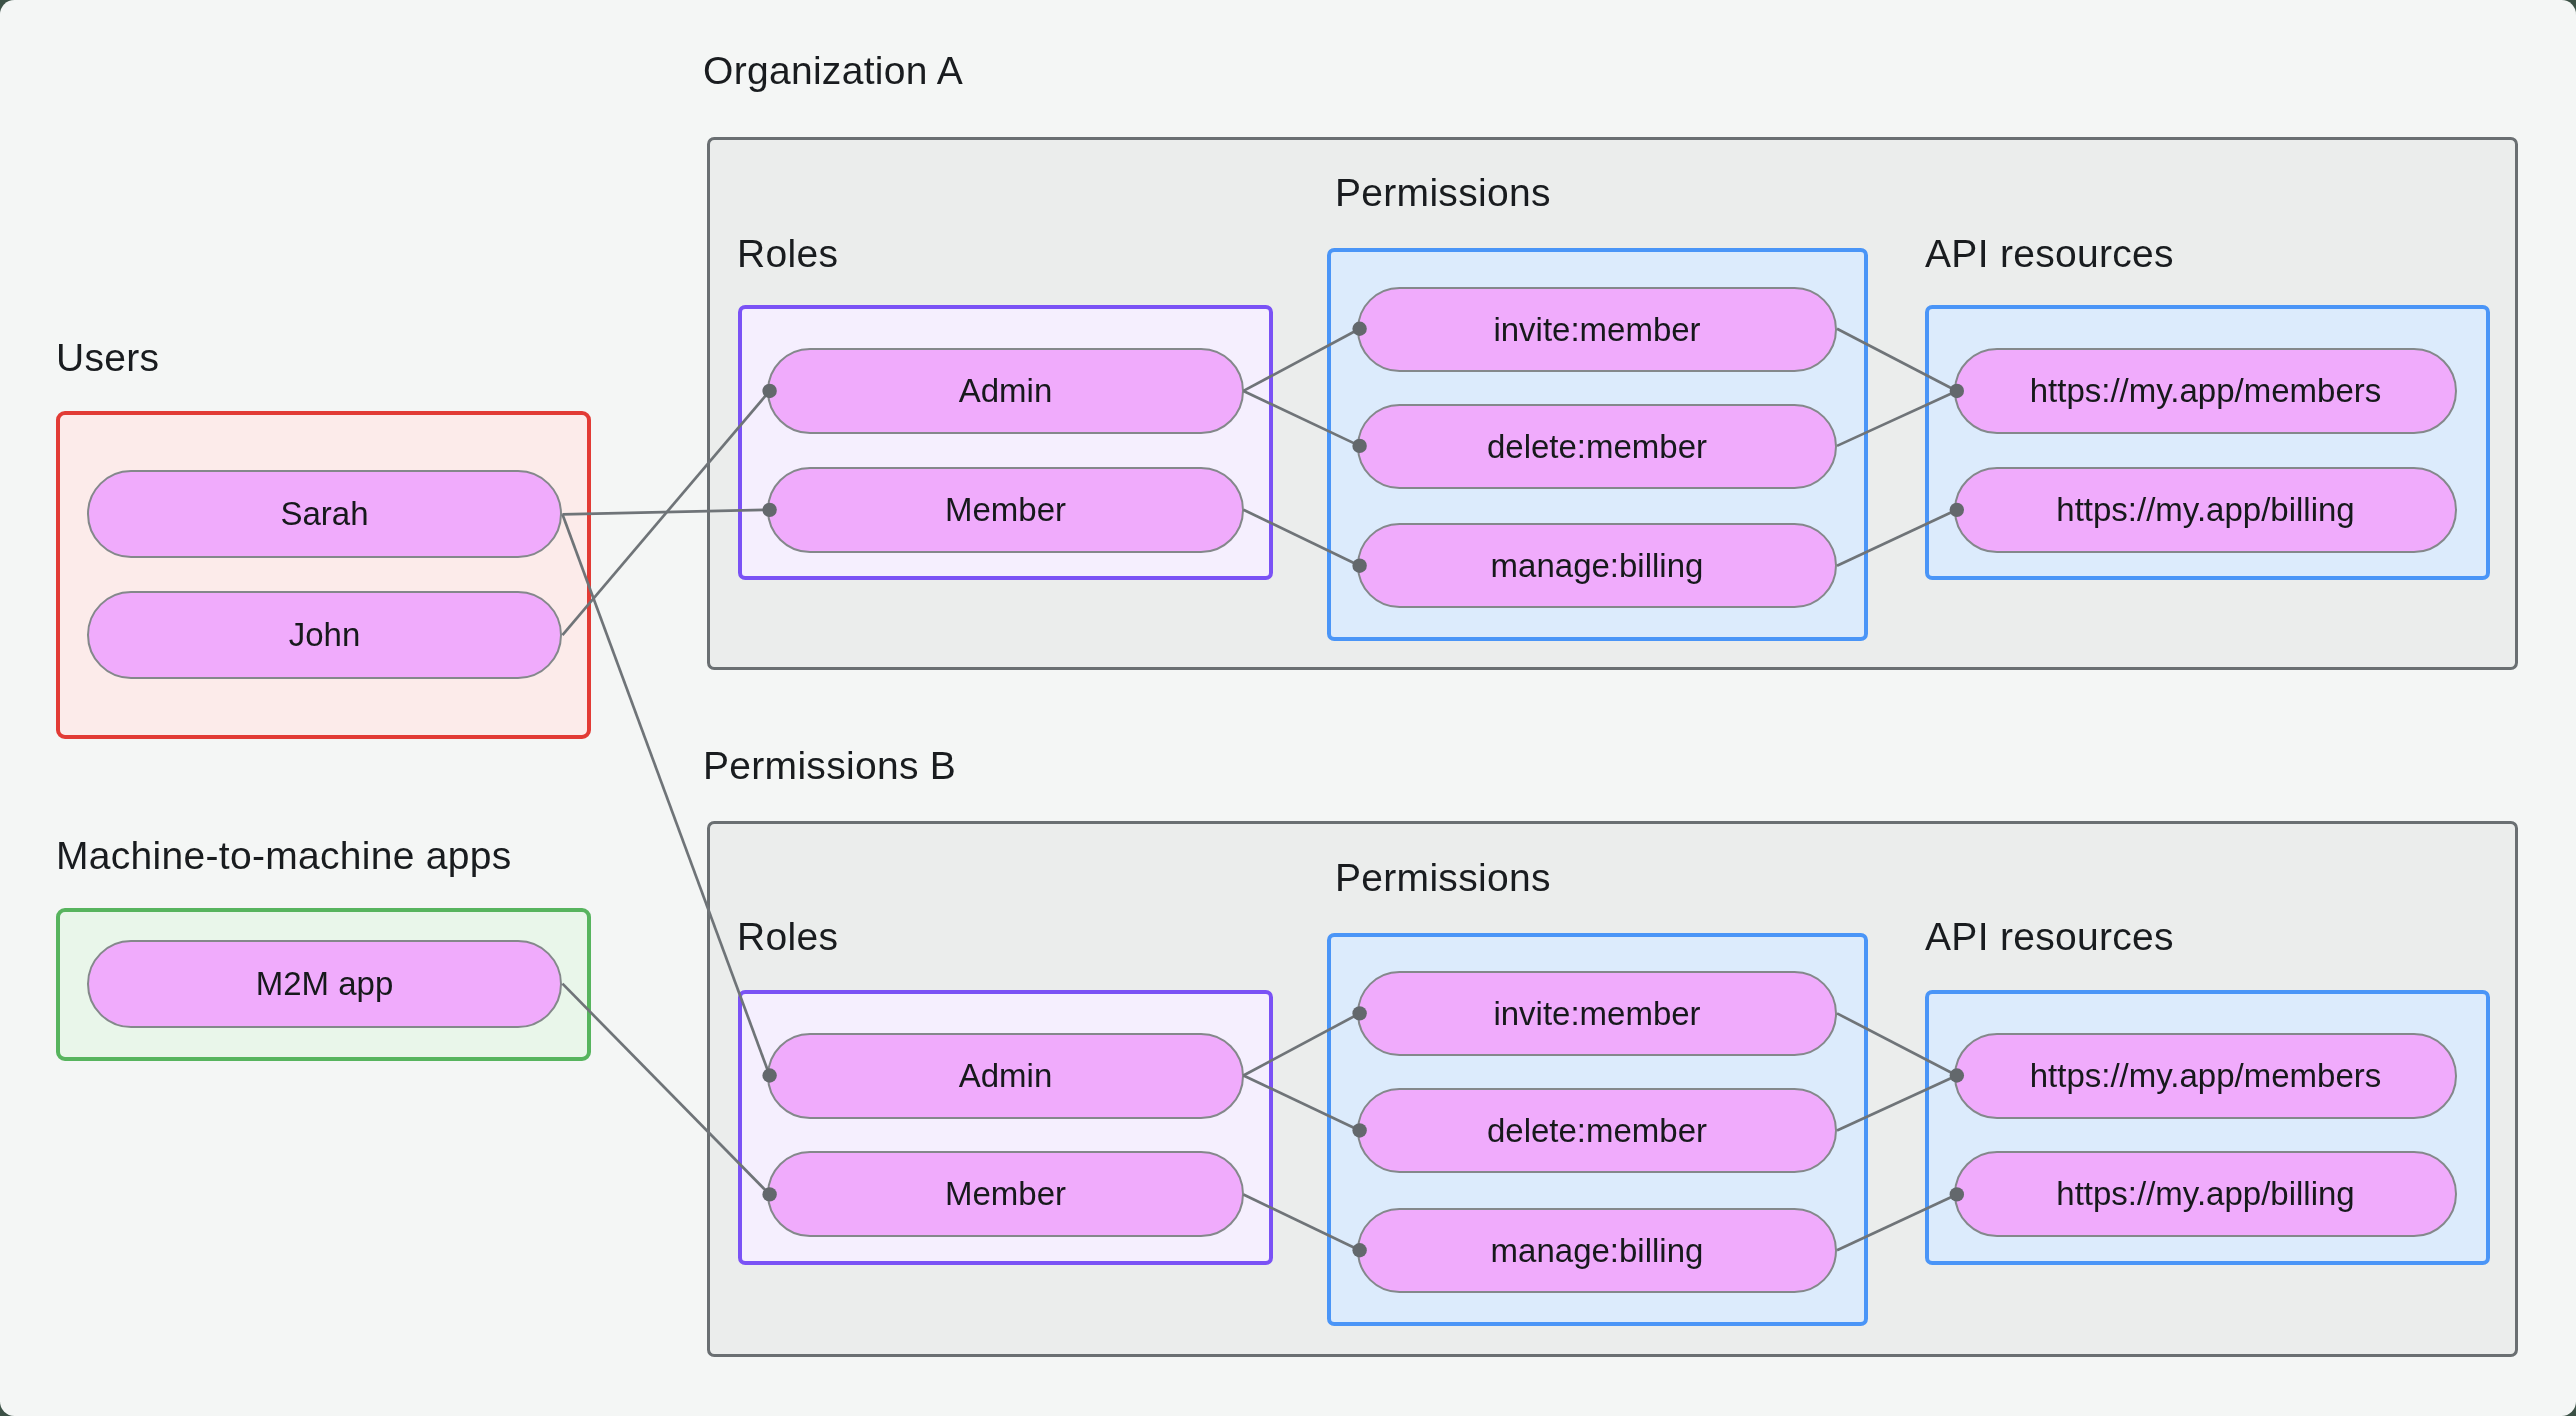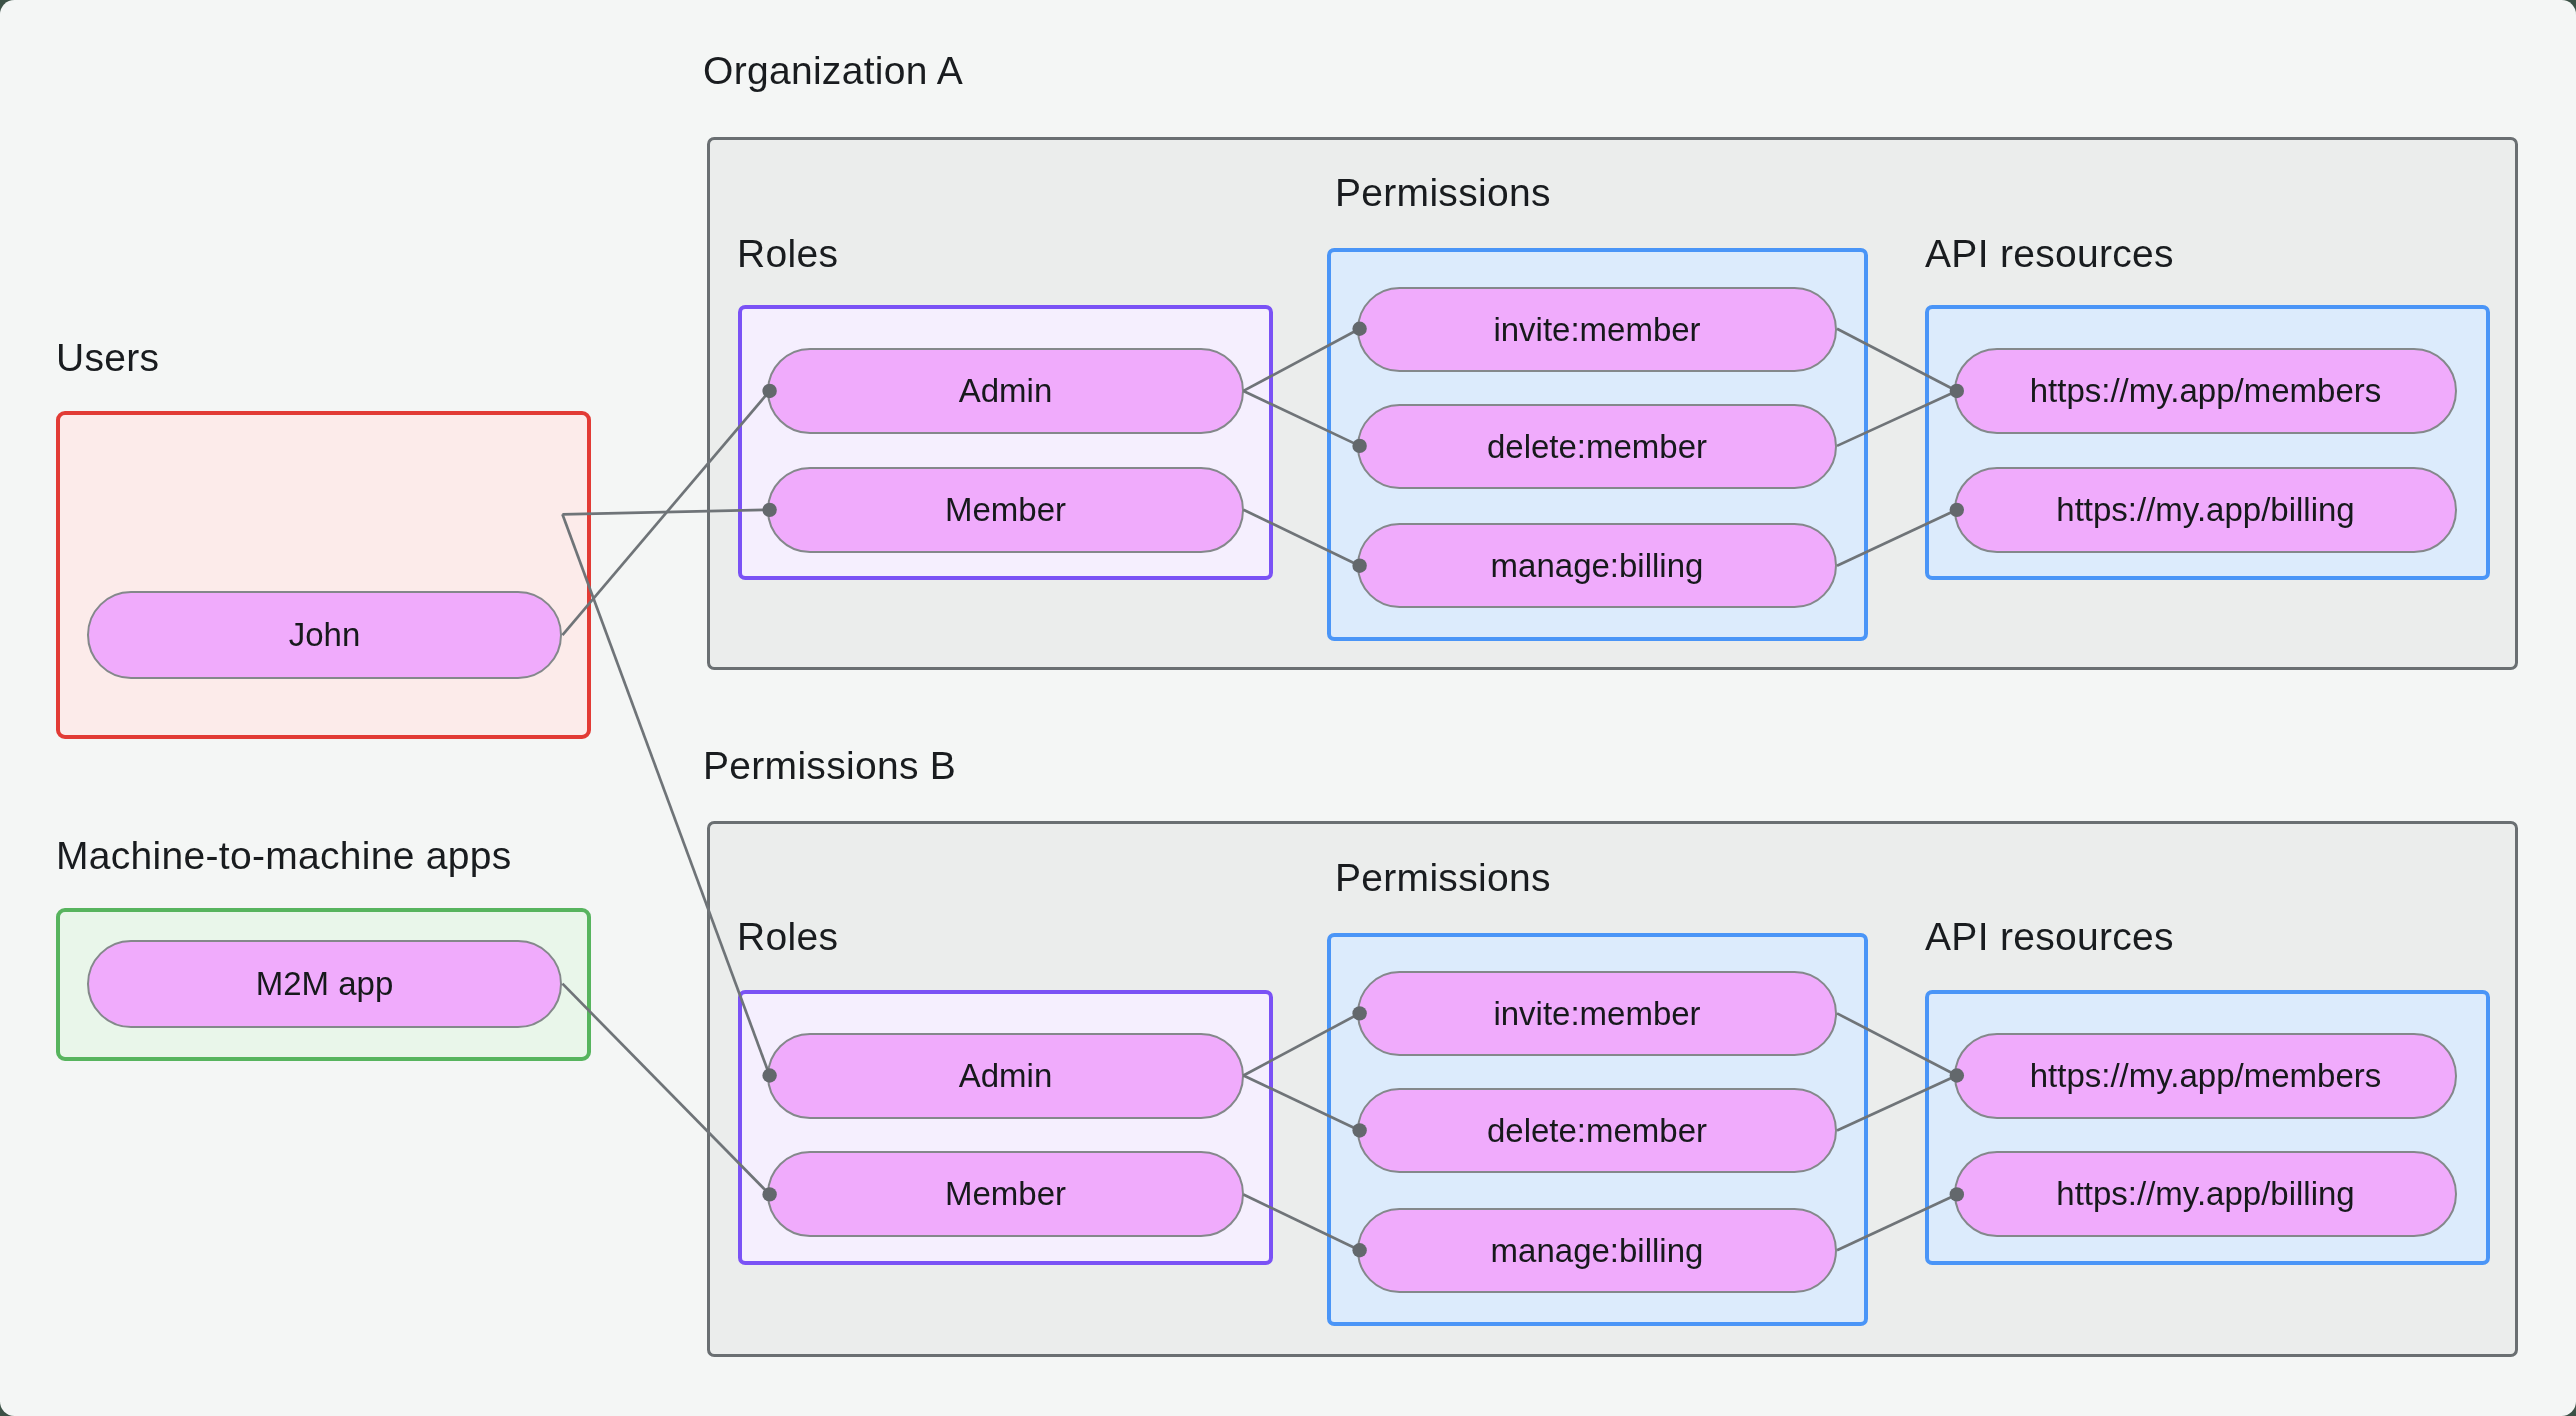--- a/index.html
+++ b/index.html
@@ -75,20 +75,21 @@
 </head>
 <body>
 
 <div id="stage">
   <div class="canvas">
 
     <div class="label" style="left:56px; top:336px;">Users</div>
 
     <div class="group-box users-box" style="left:56px; top:411px; width:535px; height:328px;"></div>
 
+    <div class="pill" style="left:87px; top:470px; width:475px; height:88px;">Sarah</div>
     <div class="pill" style="left:87px; top:591px; width:475px; height:88px;">John</div>
 
     <div class="label" style="left:56px; top:834px;">Machine-to-machine apps</div>
 
     <div class="group-box m2m-box" style="left:56px; top:908px; width:535px; height:153px;"></div>
 
     <div class="pill" style="left:87px; top:940px; width:475px; height:88px;">M2M app</div>
 
     <div class="label" style="left:703px; top:49px;">Organization A</div>
 

